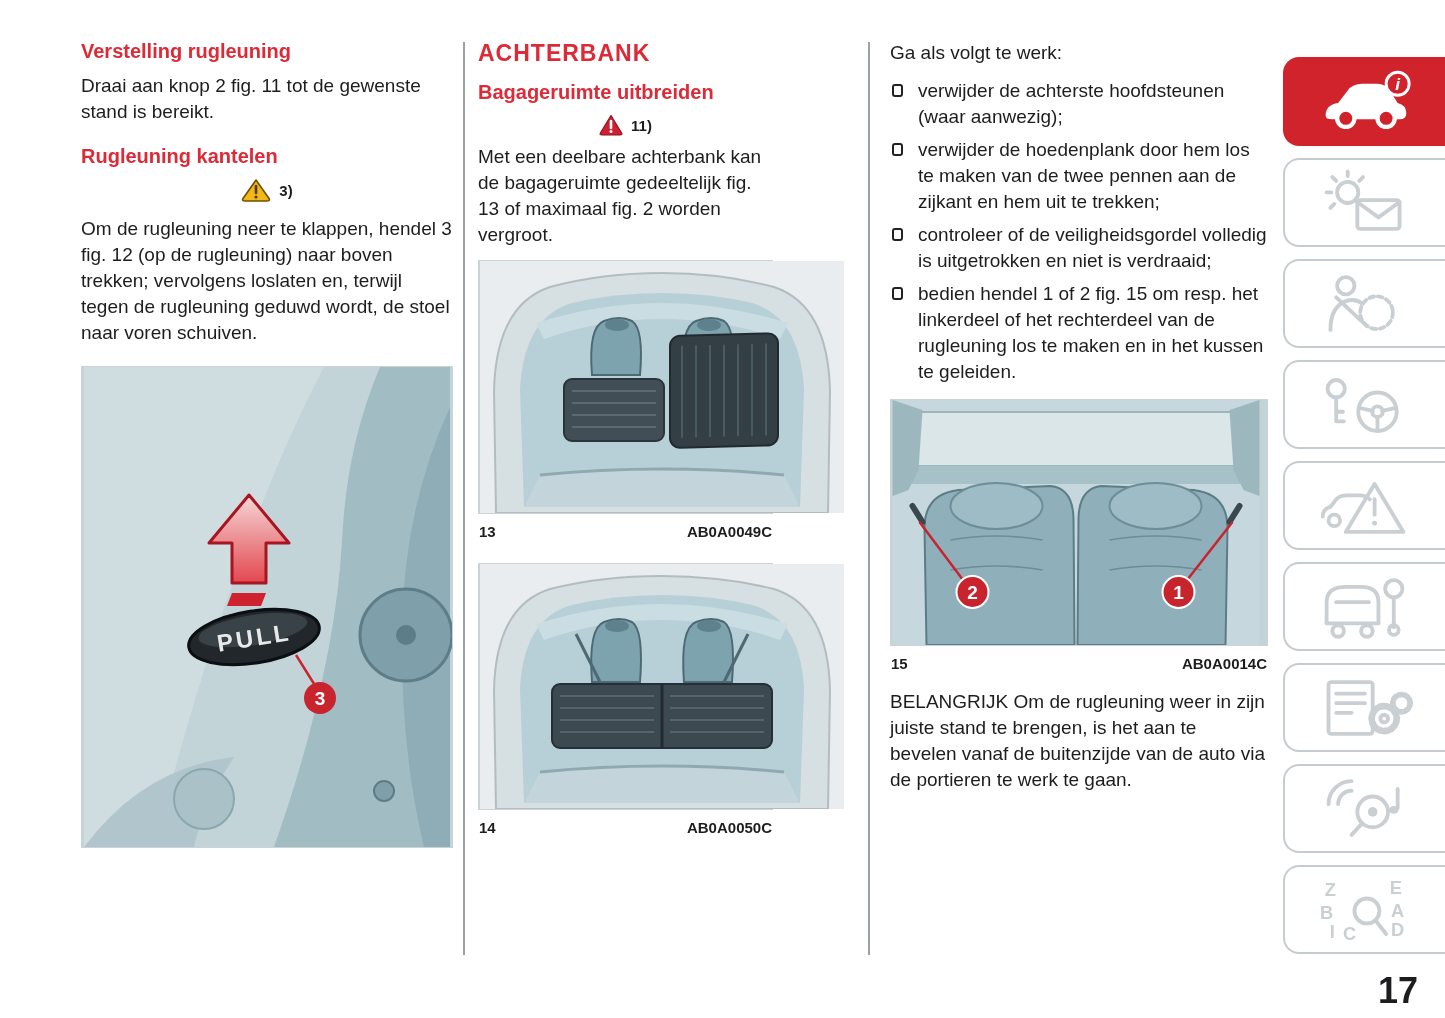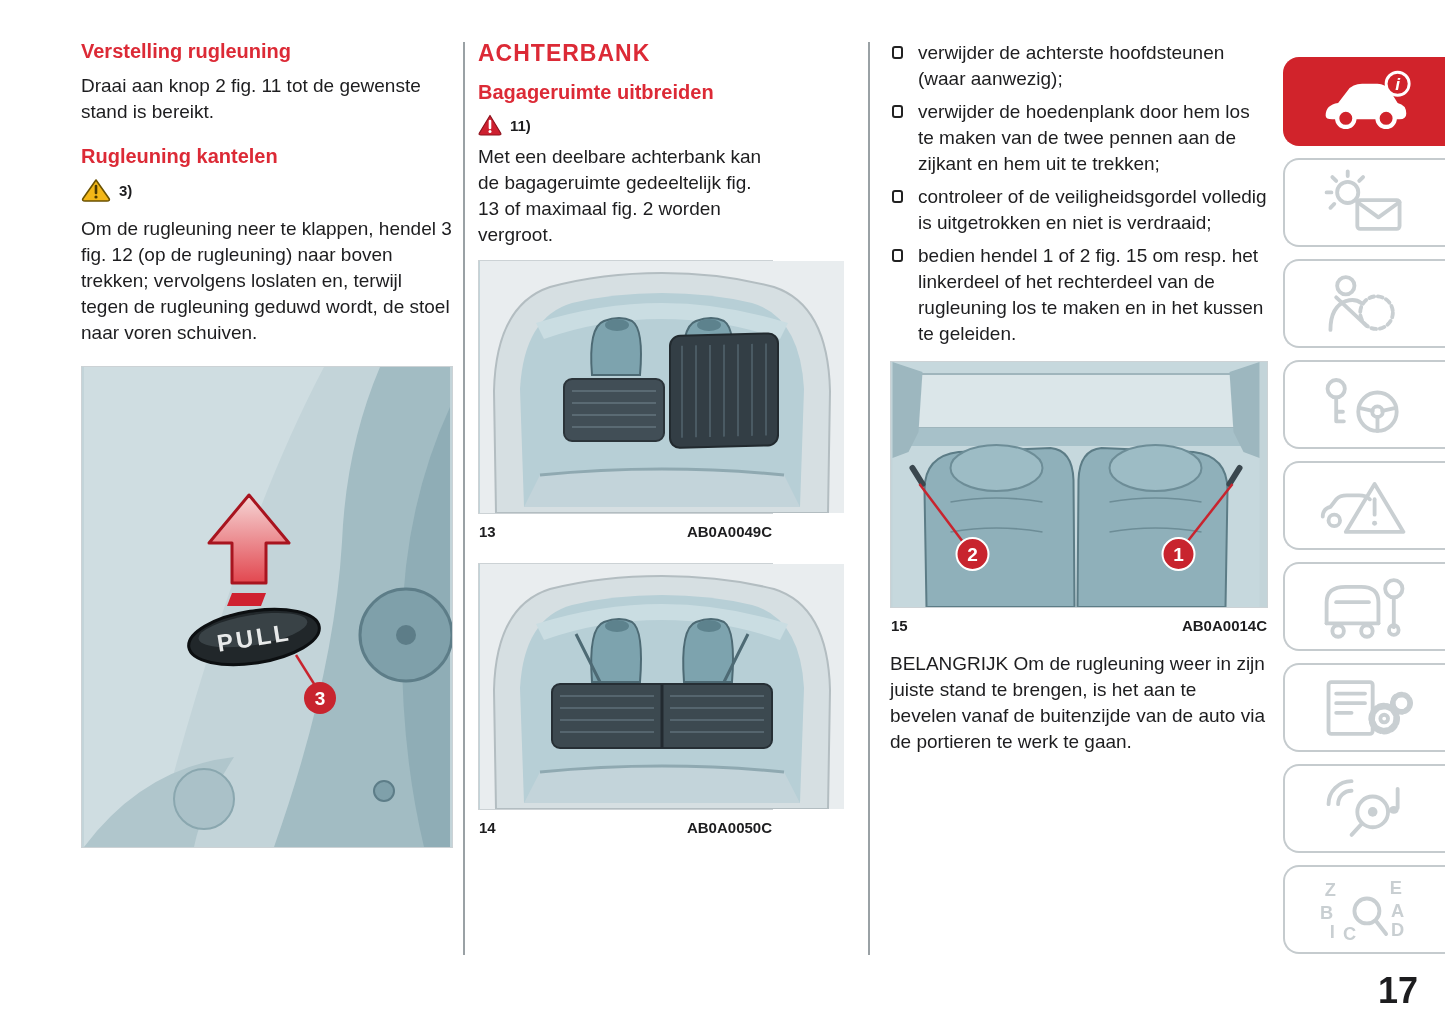--- a/index.html
+++ b/index.html
@@ -25,21 +25,21 @@
 
   .divider{position:absolute;top:42px;width:2px;height:913px;background:#9aa1a5;}
   #divider-1{left:463px;}
   #divider-2{left:868px;}
 
   h2.red-heading{color:var(--heading-red);font-size:20px;font-weight:bold;margin:0 0 10px;}
   h1.section-heading{color:var(--heading-red);font-size:23px;font-weight:bold;letter-spacing:1px;margin:0 0 14px;}
   p.body{font-size:19px;line-height:26px;margin:0 0 20px;}
   p.body.tight{margin-bottom:12px;}
 
-  .warn-row{display:flex;align-items:center;gap:8px;margin:2px 0 14px;}
+  .warn-row{display:flex;align-items:center;gap:8px;margin:2px 0 14px;justify-content:center;}
   .warn-ref{font-weight:bold;font-size:15px;}
 
   .figure{border:1px solid #ccd2d5;line-height:0;background:#c3d4d9;}
   .fig-caption{display:flex;justify-content:space-between;font-weight:bold;font-size:15px;margin:9px 1px 0;line-height:18px;}
   .fig-block{margin-top:4px;}
   .fig-block + .fig-block{margin-top:22px;}
 
   .heading-wrap{margin:0 0 12px;}
   .heading-wrap .red{color:var(--heading-red);font-size:20px;font-weight:bold;display:block;line-height:26px;}
   .heading-wrap .plain{font-size:20px;display:block;line-height:26px;}
@@ -183,20 +183,21 @@
       <span>14</span>
       <span>AB0A0050C</span>
     </div>
   </div>
 </div>
 
 <div class="divider" id="divider-2"></div>
 
 <div class="col col-right">
 
+  <p class="body tight">Ga als volgt te werk:</p>
 
   <ul class="bullets">
     <li><span class="bullet-box"></span><span>verwijder de achterste hoofdsteunen (waar aanwezig);</span></li>
     <li><span class="bullet-box"></span><span>verwijder de hoedenplank door hem los te maken van de twee pennen aan de zijkant en hem uit te trekken;</span></li>
     <li><span class="bullet-box"></span><span>controleer of de veiligheidsgordel volledig is uitgetrokken en niet is verdraaid;</span></li>
     <li><span class="bullet-box"></span><span>bedien hendel 1 of 2 fig. 15 om resp. het linkerdeel of het rechterdeel van de rugleuning los te maken en in het kussen te geleiden.</span></li>
   </ul>
 
   <div class="fig-block">
     <div class="figure">

